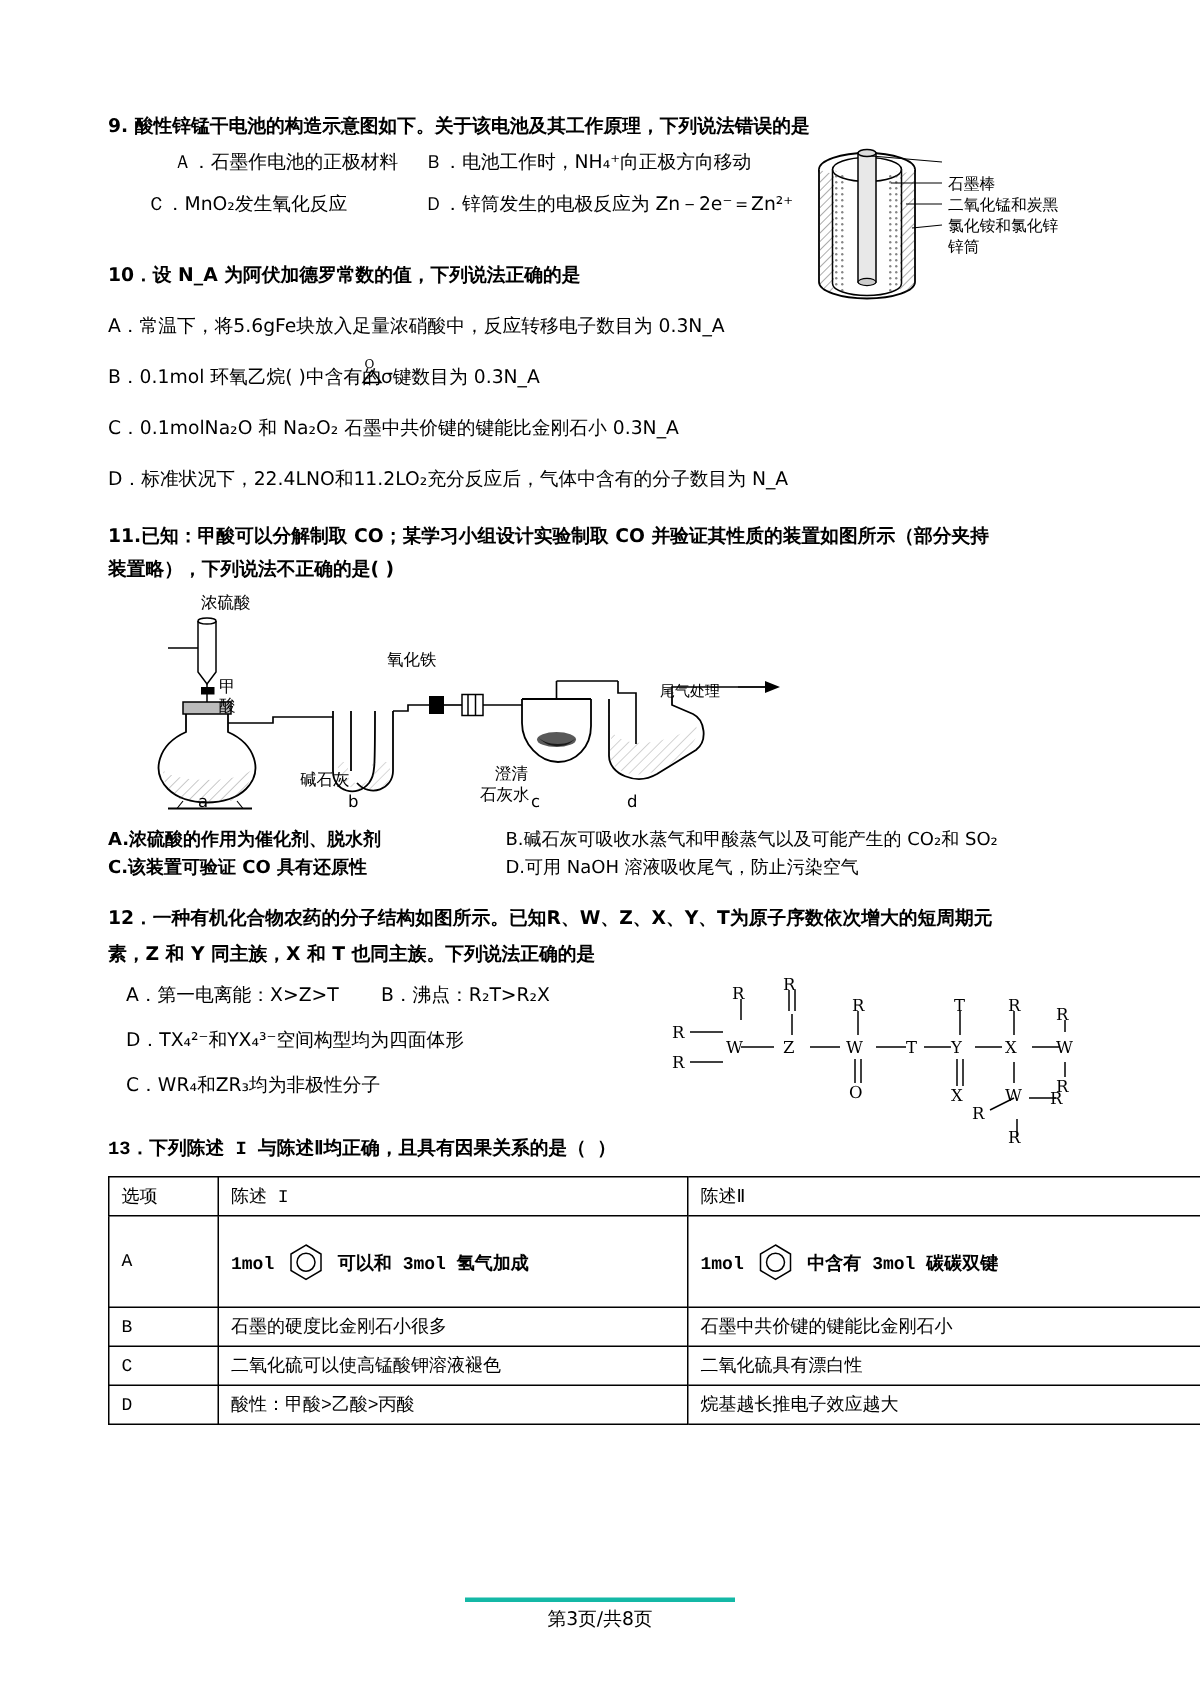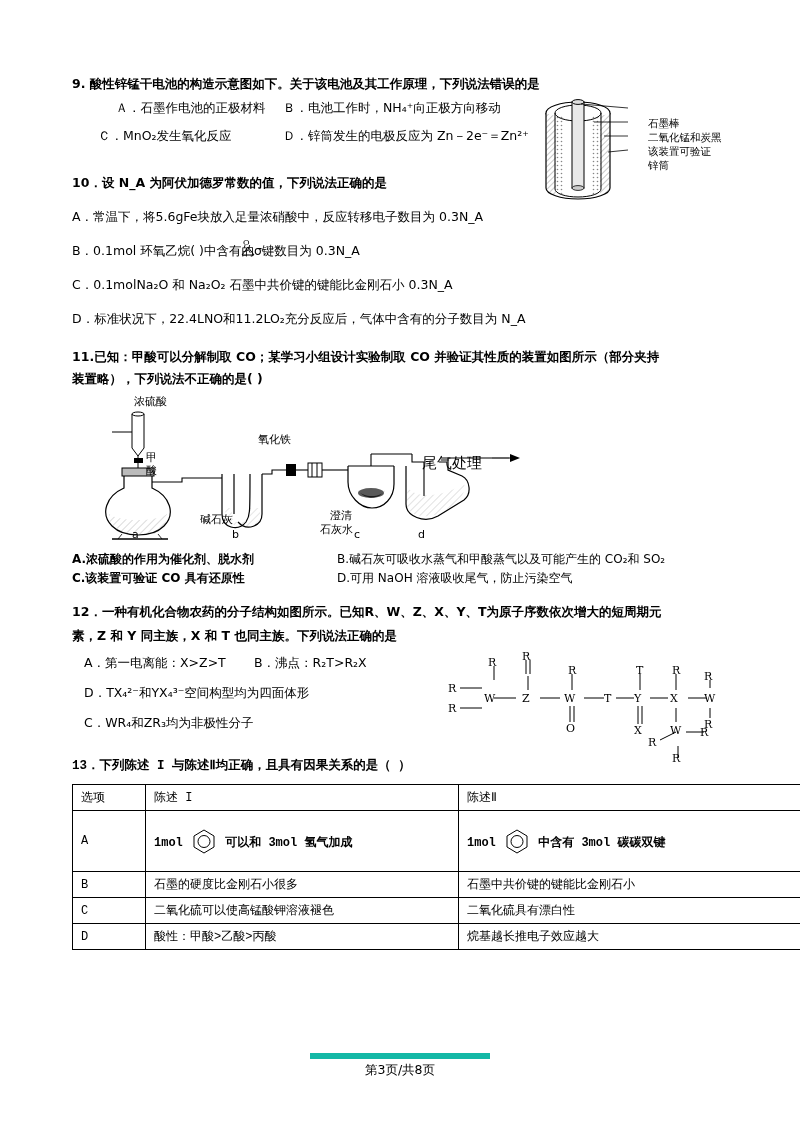--- a/index.html
+++ b/index.html
@@ -36,21 +36,21 @@
   #q9 .q9opts1{display:flex;padding-left:26px;font-size:12.5px;line-height:28px;text-align:center;}
   #q9 .q9opts1 .a{width:185px;}
   #q9 .q9opts2{display:flex;padding-left:26px;font-size:12.5px;line-height:28px;}
   #q9 .q9opts2 .a{width:185px;}
 
   
   .battery-fig{
     position:absolute;right:-4px;top:22px;width:200px;height:110px;
   }
   .battery-labels{
-    position:absolute;left:116px;top:20px;font-size:10.5px;line-height:14px;
+    position:absolute;left:100px;top:20px;font-size:10.5px;line-height:14px;
   }
   .battery-labels div{white-space:nowrap;}
 
   
   #q10 .line{font-size:12.5px;line-height:34px;}
   .benzox{
     display:inline-block;width:26px;height:16px;position:relative;vertical-align:-3px;
   }
 
   
@@ -79,21 +79,21 @@
   table.t13 .c1{width:56px;}
   table.t13 .c2{width:296px;}
   table.t13 tr.hdr td{font-weight:normal;}
   .rowA td{height:52px;vertical-align:middle;}
   .hexinline{display:inline-block;width:24px;height:26px;position:relative;vertical-align:-8px;margin:0 2px;}
 
   .footer{
     position:absolute;left:0;top:1053px;width:800px;text-align:center;
     font-size:12.5px;
   }
-  .footer .inner{display:inline-block;border-top:6px solid #14b8a6;padding-top:3px;width:180px;}
+  .footer .inner{display:inline-block;border-top:3px solid #14b8a6;padding-top:3px;width:180px;margin-top:12px;}
 </style>
 </head>
 <body>
 
 <div class="page">
 <div class="content">
 
   <div class="q" id="q9">
     <div class="q9line qhead">9. 酸性锌锰干电池的构造示意图如下。关于该电池及其工作原理，下列说法错误的是</div>
     <div class="q9opts1">
@@ -132,21 +132,21 @@
         <ellipse cx="46" cy="92" rx="6" ry="2.4" fill="#ccc" stroke="#000" stroke-width="0.8"></ellipse>
 
         <line x1="49" y1="8" x2="96" y2="12" stroke="#000" stroke-width="0.8"></line>
         <line x1="62" y1="26" x2="96" y2="26" stroke="#000" stroke-width="0.8"></line>
         <line x1="72" y1="40" x2="96" y2="40" stroke="#000" stroke-width="0.8"></line>
         <line x1="76" y1="56" x2="96" y2="54" stroke="#000" stroke-width="0.8"></line>
       </svg>
       <div class="battery-labels">
         <div>石墨棒</div>
         <div>二氧化锰和炭黑</div>
-        <div>该装置可验证</div>
+        <div>氯化铵和氯化锌</div>
         <div>锌筒</div>
       </div>
     </div>
   </div>
 
   <div class="q" id="q10" style="margin-top:16px;">
     <div class="line" style="font-weight:bold;">
       <span>10．设 N_A 为阿伏加德罗常数的值，下列说法正确的是</span>
     </div>
     <div class="line">A．常温下，将5.6gFe块放入足量浓硝酸中，反应转移电子数目为 0.3N_A</div>
@@ -220,21 +220,21 @@
         <path d="M336,92 C346,104 372,100 392,88 C396,96 384,110 366,118 C350,124 334,118 334,106 Z" fill="url(#liq)" opacity="0.45"></path>
         <path d="M376,68 L376,62 L420,62" fill="none" stroke="#000" stroke-width="1.1"></path>
 
         <path d="M420,62 L438,62" stroke="#000" stroke-width="1.2"></path>
         <polygon points="438,58 448,62 438,66" fill="#000"></polygon>
       </svg>
 
       <div style="position:absolute;left:62px;top:-2px;font-size:11px;">浓硫酸</div>
       <div style="position:absolute;left:74px;top:55px;font-size:11px;width:20px;line-height:13px;">甲酸</div>
       <div style="position:absolute;left:186px;top:36px;font-size:11px;">氧化铁</div>
-      <div style="position:absolute;left:350px;top:58px;font-size:15px;">尾气处理</div>
+      <div style="position:absolute;left:368px;top:58px;font-size:10px;">尾气处理</div>
       <div style="position:absolute;left:128px;top:116px;font-size:11px;">碱石灰</div>
       <div style="position:absolute;left:258px;top:112px;font-size:11px;">澄清</div>
       <div style="position:absolute;left:248px;top:126px;font-size:11px;">石灰水</div>
       <div style="position:absolute;left:60px;top:132px;font-size:11px;">a</div>
       <div style="position:absolute;left:160px;top:132px;font-size:11px;">b</div>
       <div style="position:absolute;left:282px;top:132px;font-size:11px;">c</div>
       <div style="position:absolute;left:346px;top:132px;font-size:11px;">d</div>
     </div>
 
     <div class="ans bold" style="display:inline-block;width:265px;">A.浓硫酸的作用为催化剂、脱水剂</div><div class="ans" style="display:inline-block;">B.碱石灰可吸收水蒸气和甲酸蒸气以及可能产生的 CO₂和 SO₂</div>

